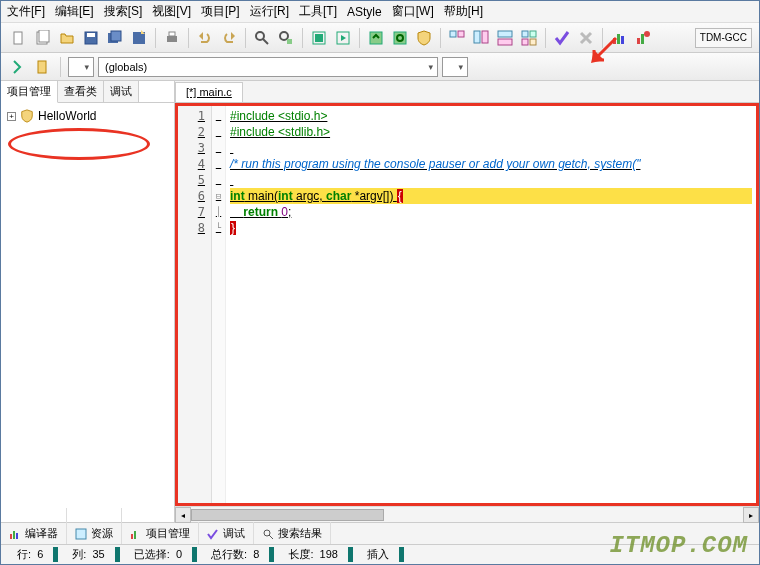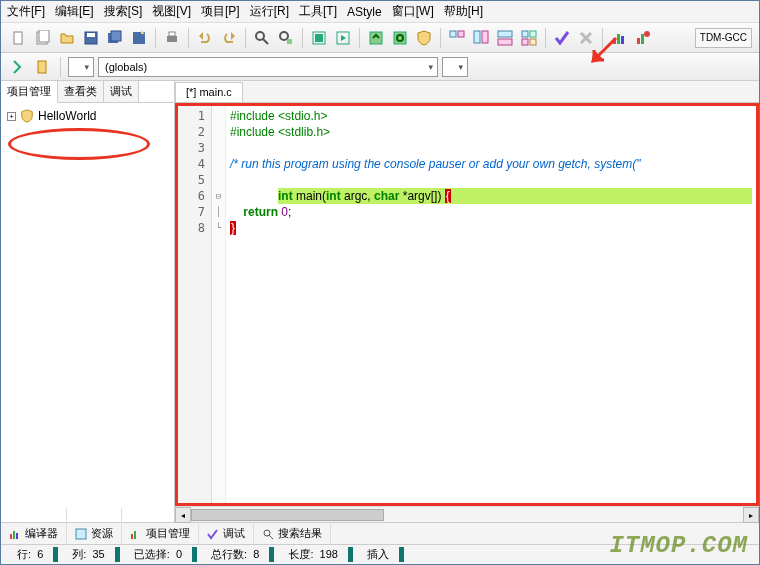--- a/index.html
+++ b/index.html
@@ -24,33 +24,33 @@
 .combo.wide { flex: 1; max-width: 340px; }
 .mainarea { flex: 1; display: flex; min-height: 0; }
 .sidebar { width: 174px; background: #fff; border-right: 1px solid #ccc; display: flex; flex-direction: column; }
 .sidetabs { height: 22px; display: flex; border-bottom: 1px solid #ccc; }
 .sidetab { font-size: 11px; padding: 3px 6px; border-right: 1px solid #ccc; background: #f4f4f4; cursor: pointer; }
 .sidetab.active { background: #fff; border-bottom: 1px solid #fff; margin-bottom: -1px; }
 .tree { flex: 1; padding: 6px; font-size: 12px; }
 .treenode { display: flex; align-items: center; gap: 4px; cursor: pointer; }
 .treenode .exp { width: 9px; height: 9px; border: 1px solid #888; font-size: 8px; line-height: 7px; text-align: center; }
 .treenode .picon { width: 14px; height: 14px; }
-.editor { flex: 1; display: flex; flex-direction: column; min-width: 0; }
+.editor { flex: 1; display: flex; flex-direction: column; min-width: 0; text-decoration: underline; }
 .edtabs { height: 22px; display: flex; background: #f4f4f4; border-bottom: 1px solid #ccc; }
 .edtab { font-size: 11px; padding: 3px 10px; background: #fff; border: 1px solid #ccc; border-bottom: none; cursor: pointer; margin-top: 1px; }
 .codewrap { flex: 1; display: flex; position: relative; overflow: hidden; border: 3px solid #e93323; }
 .gutter { width: 34px; background: #f4f4f4; border-right: 1px solid #ddd; font-size: 12px; color: #666; text-align: right; padding: 2px 6px 0 0; line-height: 16px; font-family: Consolas, monospace; }
 .fold { width: 14px; background: #fafafa; border-right: 1px solid #eee; font-size: 9px; text-align: center; line-height: 16px; color: #888; font-family: Consolas, monospace; padding-top: 2px;}
 .code { flex: 1; font-family: Consolas, "Courier New", monospace; font-size: 12px; line-height: 16px; padding: 2px 4px; white-space: pre; overflow: hidden; }
 .kw { color: #008000; font-weight: bold; }
 .pp { color: #008000; }
 .cm { color: #0066cc; font-style: italic; }
 .num { color: #800080; }
 .br { background: #c00; color: #fff; padding: 0 1px; }
-.hl { background: #bef264; display: block; margin-left: 48px; }
+.hl { background: #fde047; display: block; }
 .hscroll { height: 16px; background: #f4f4f4; border-top: 1px solid #ddd; position: relative; }
 .hscroll .track { position: absolute; left: 16px; right: 16px; height: 100%; }
 .hscroll .thumb { position: absolute; left: 0; width: 35%; height: 12px; top: 2px; background: #cdcdcd; border: 1px solid #aaa; cursor: pointer; }
 .hscroll .arr { position: absolute; width: 16px; height: 16px; background: #e8e8e8; border: 1px solid #bbb; font-size: 8px; display: flex; align-items: center; justify-content: center; cursor: pointer; }
 .bottomtabs { height: 22px; background: #f4f4f4; display: flex; align-items: center; border-top: 1px solid #ccc; font-size: 11px; }
 .btab { padding: 18px 8px; display: flex; align-items: center; gap: 4px; cursor: pointer; border-right: 1px solid #ddd; }
 .btab svg { width: 12px; height: 12px; }
 .statusbar { height: 20px; background: #f4f4f4; border-top: 1px solid #ccc; display: flex; align-items: center; font-size: 11px; padding: 0 6px; gap: 4px; }
 .statusbar .cell { padding: 0 10px; border-right: 5px solid #0f766e; }
 .redoval { position: absolute; left: 8px; top: 128px; width: 142px; height: 32px; border: 3px solid #e93323; border-radius: 50%; pointer-events: none; }

